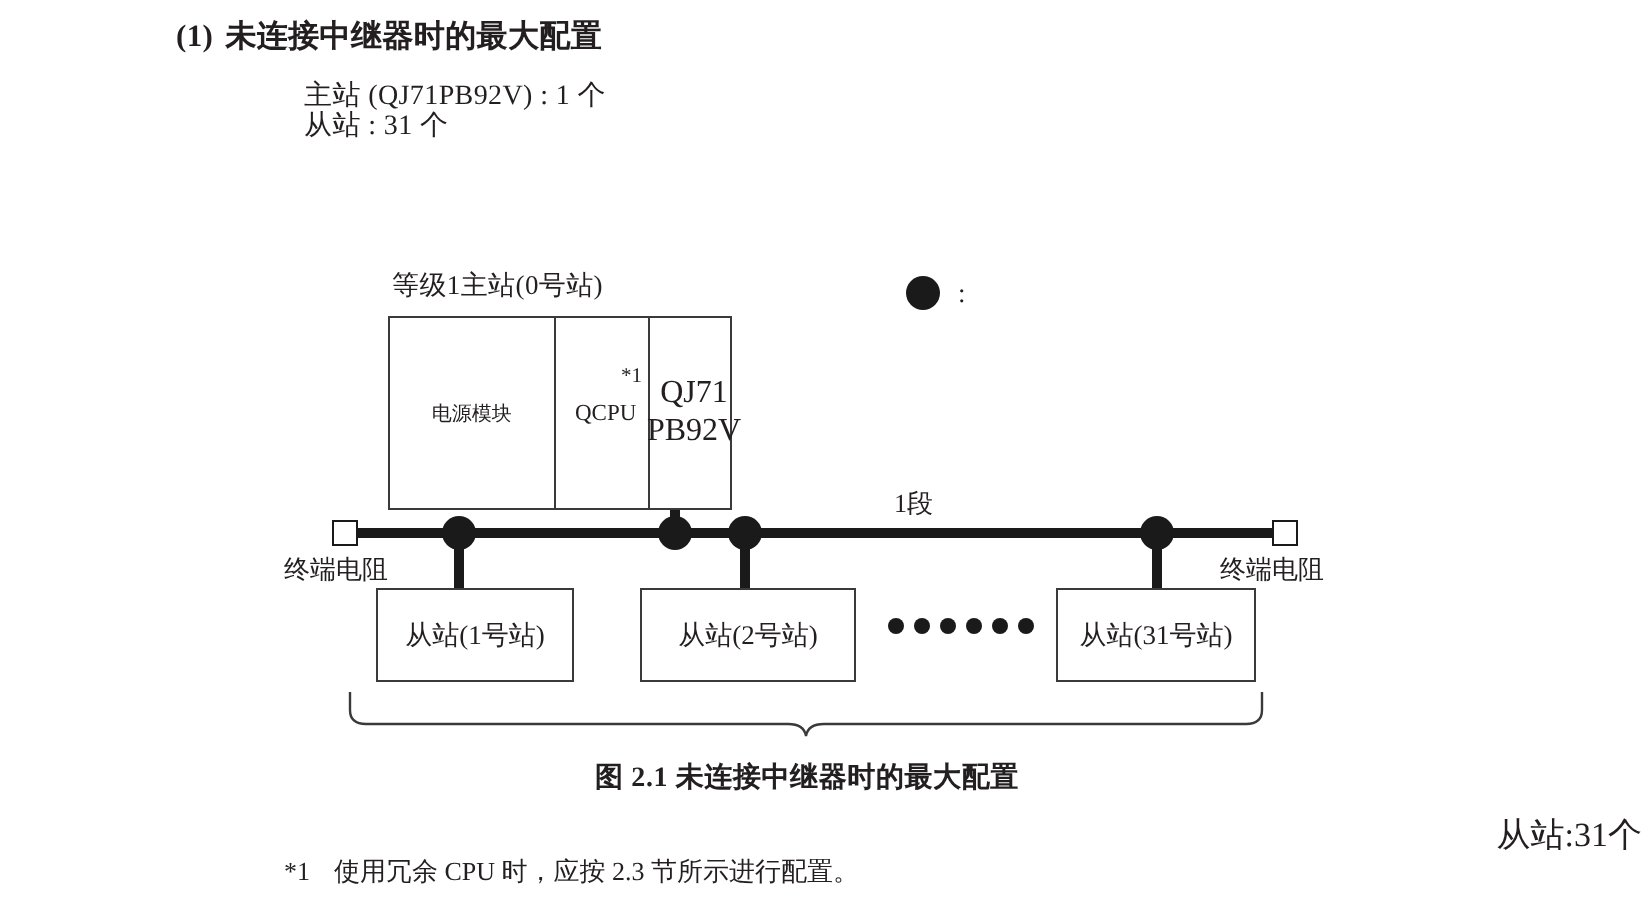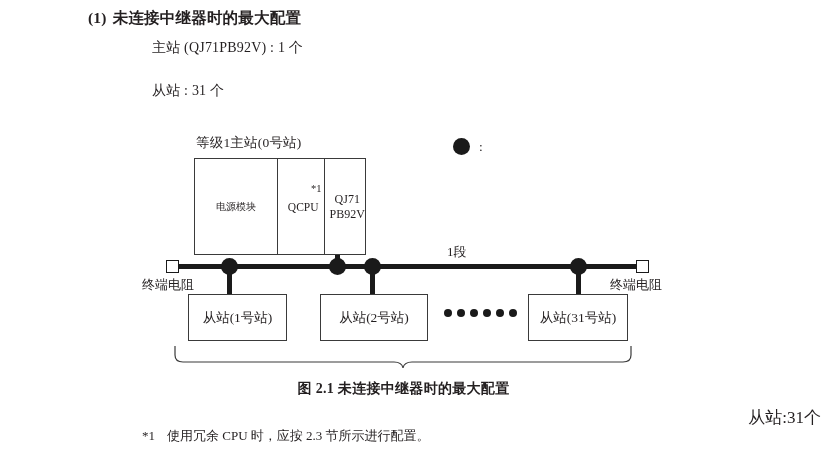--- a/index.html
+++ b/index.html
@@ -28,21 +28,21 @@
   #section-heading .num { margin-right: 6px; }
 
   .spec-line {
     left: 118px;
     font-size: 14px;
     white-space: nowrap;
     letter-spacing: 0.2px;
     margin-left: 34px;
   }
   #spec-line-0 { top: 39px; }
-  #spec-line-1 { top: 82px; }
+  #spec-line-1 { top: 54px; }
 
   
   #legend {
     left: 453px; top: 138px;
     display: flex;
     align-items: center;
     white-space: nowrap;
   }
   #legend-dot {
     width: 17px; height: 17px;
@@ -90,21 +90,21 @@
     padding-left: 4px;
   }
   #slot-cpu-note {
     position: absolute;
     right: 3px;
     top: 24px;
     font-size: 10.5px;
   }
   #slot-net {
     width: 40px;
-    font-size: 12px;
+    font-size: 16px;
     flex-direction: column;
     align-items: flex-start;
     justify-content: center;
     padding-left: 4px;
     line-height: 1.18;
   }
 
   
   #master-drop {
     left: 335px; top: 255px;

